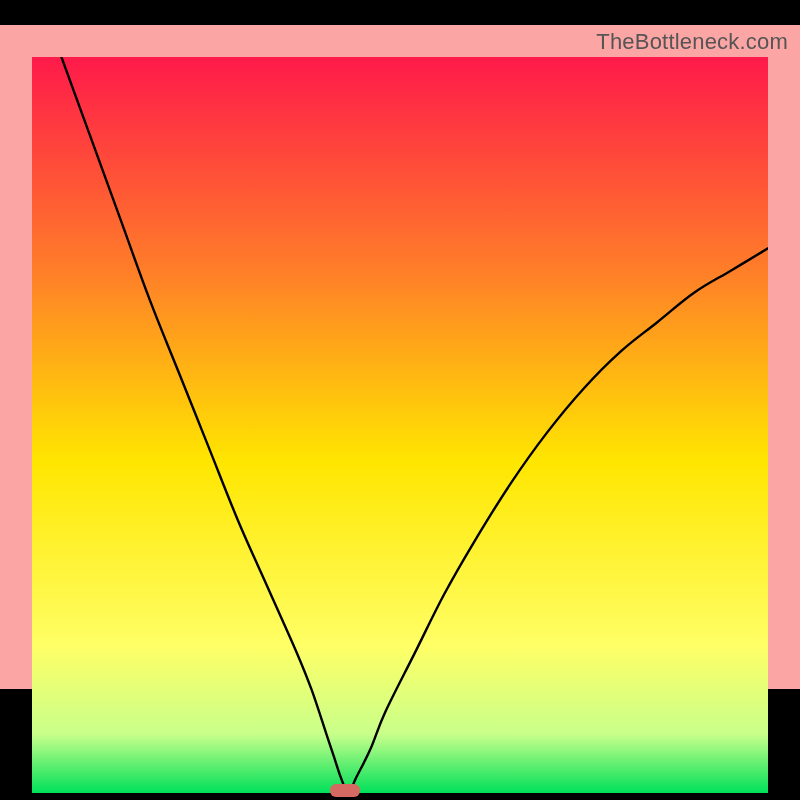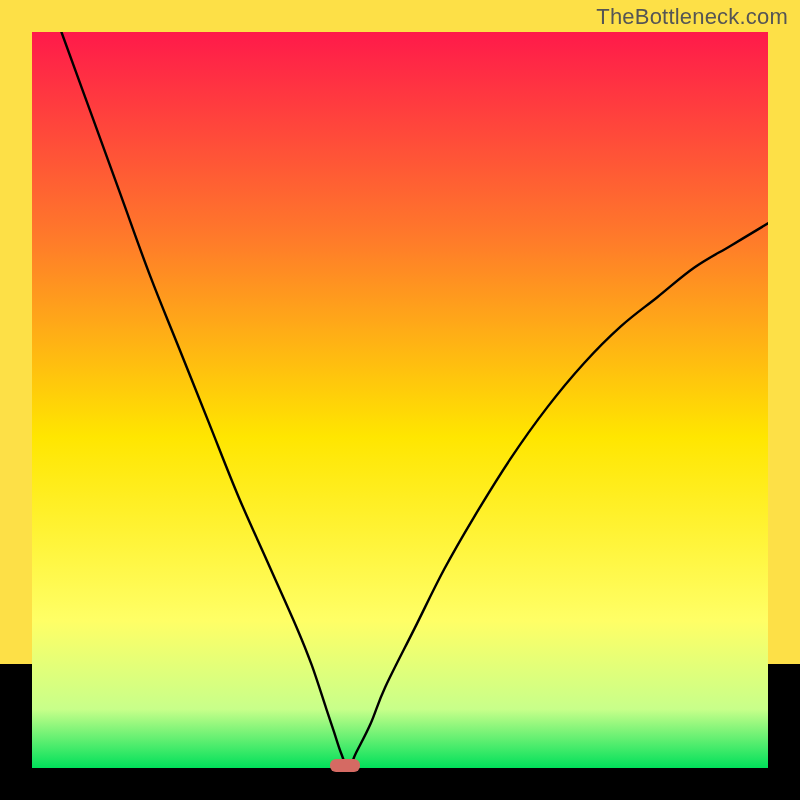--- a/index.html
+++ b/index.html
@@ -7,22 +7,23 @@
     padding: 0;
     width: 800px;
     height: 800px;
     overflow: hidden;
     background: #000;
     font-family: Arial, Helvetica, sans-serif;
   }
   .outer {
     width: 800px;
     height: 664px;
-    background: #fde047;
+    background: #fca5a5;
     position: relative;
+    margin-top: 25px;
   }
   .plot-area {
     position: absolute;
     left: 32px;
     top: 32px;
     width: 736px;
     height: 736px;
   }
   .plot-svg {
     width: 100%;

